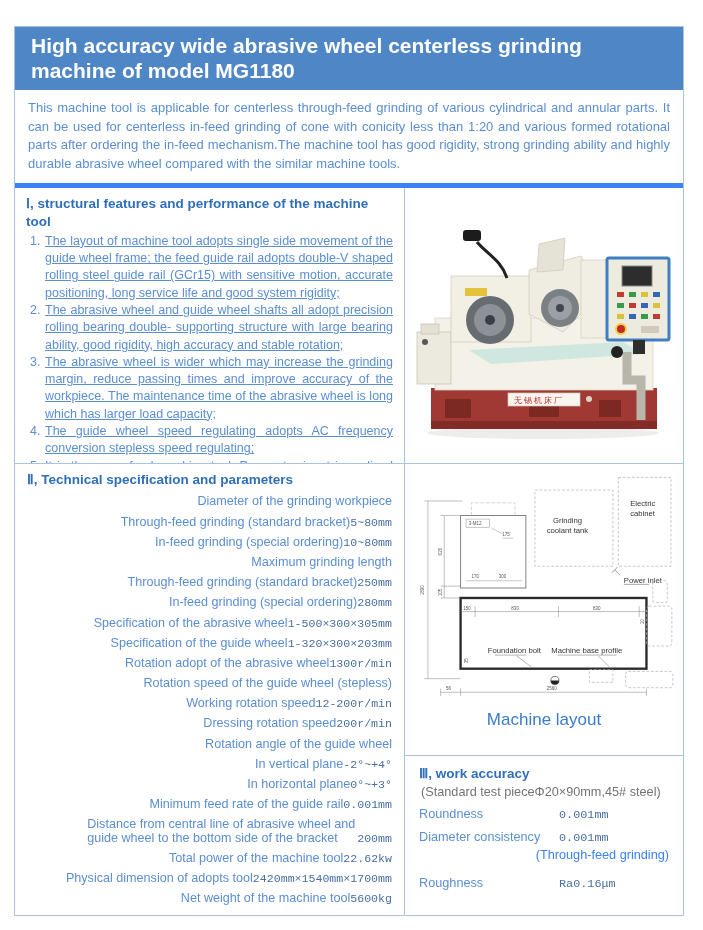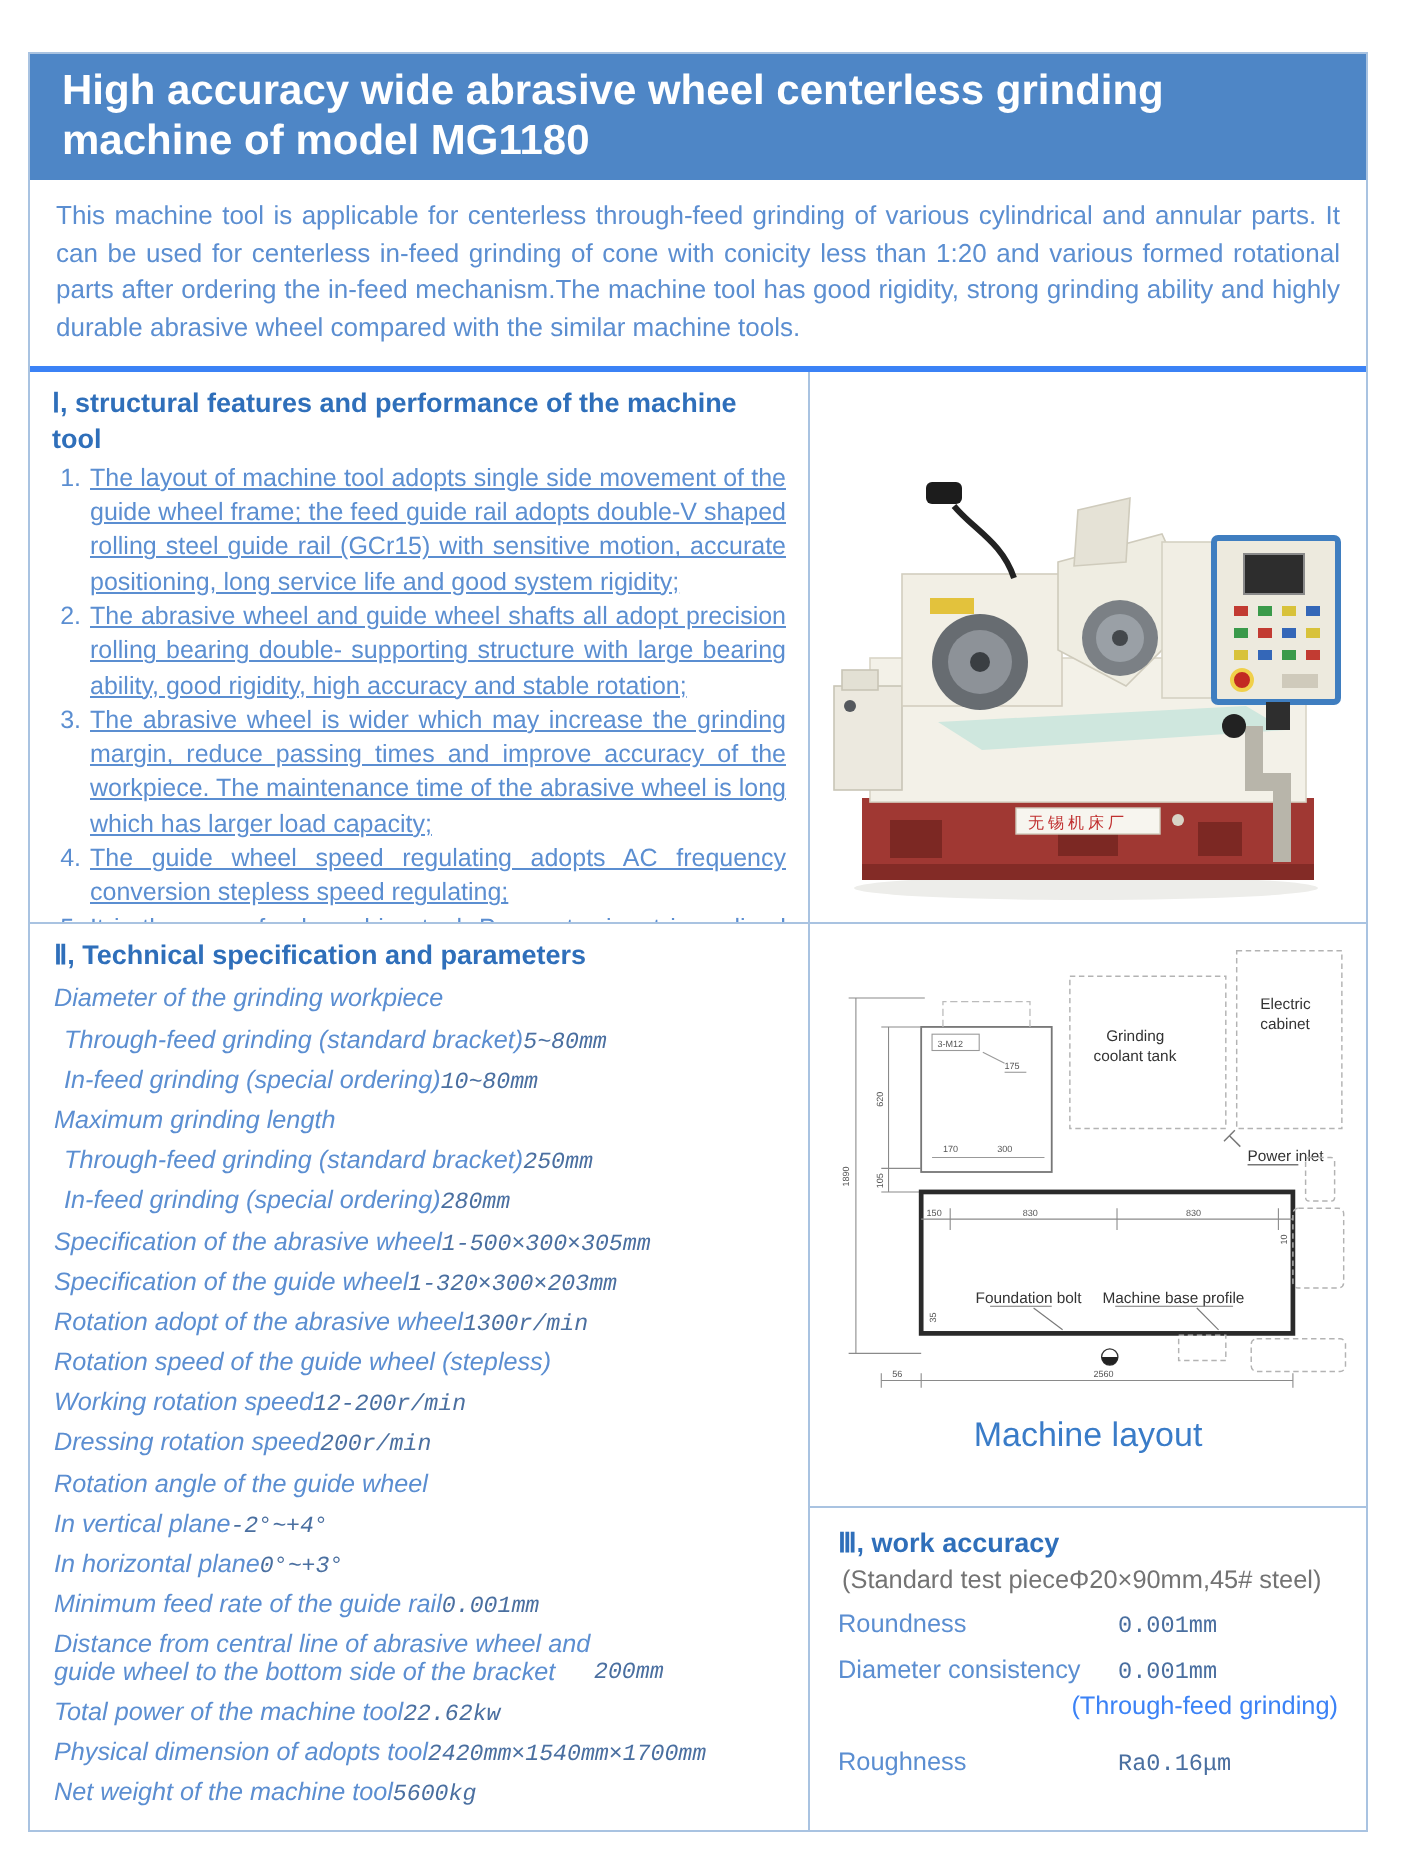--- a/index.html
+++ b/index.html
@@ -13,38 +13,38 @@
   }
 
   .banner {
     background: #4e86c6; color: #fff; padding: 6px 16px 7px;
     font-size: 21px; font-weight: bold; line-height: 25px; flex: 0 0 63px;
   }
 
   .intro {
     flex: 0 0 95px; padding: 9px 13px; color: #5b8ed1;
     font-size: 13px; line-height: 18.7px; text-align: justify;
-    border-bottom: 3px solid #3b82f6;
+    border-bottom: 5px solid #3b82f6;
   }
 
   .cols { display: flex; flex: 1; min-height: 0; }
   .col-left { width: 390px; border-right: 1px solid #a9c3e1; display: flex; flex-direction: column; }
   .col-right { flex: 1; display: flex; flex-direction: column; }
 
   .sec-heading { color: #2f6fba; font-size: 13.5px; font-weight: bold; line-height: 18px; }
 
   .sec1 { flex: 0 0 276px; border-bottom: 1px solid #a9c3e1; padding: 7px 11px 0 11px; overflow: hidden; }
   .sec1 ol { margin: 2px 0 0 0; padding-left: 18px; color: #5b8ed1; font-size: 12.5px; line-height: 17.3px; }
   .sec1 li { text-align: justify; padding-left: 1px; text-decoration: underline; }
 
-  .photo-box { flex: 0 0 276px; border-bottom: 1px solid #a9c3e1; display: flex; align-items: flex-end; justify-content: center; }
+  .photo-box { flex: 0 0 276px; border-bottom: 1px solid #a9c3e1; display: flex; align-items: center; justify-content: center; }
 
   .sec2 { flex: 1; padding: 7px 12px 0 12px; overflow: hidden; }
   .spec-rows { margin-top: 3px; }
-  .spec-row { display: flex; justify-content: flex-start; align-items: baseline; padding: 2.6px 0; font-style: italic; }
+  .spec-row { display: flex; justify-content: flex-end; align-items: baseline; padding: 2.6px 0; }
   .spec-label { color: #5b8ed1; font-size: 12.6px; line-height: 15px; }
   .spec-row.indent .spec-label { padding-left: 5px; }
   .spec-value { font-family: "Liberation Mono", monospace; font-size: 11.6px; color: #4a6fa0; white-space: nowrap; }
   .spec-row.twoline { align-items: flex-end; }
   .spec-row.twoline .spec-label { line-height: 14px; max-width: 270px; }
 
   .layout-box { flex: 0 0 292px; border-bottom: 1px solid #a9c3e1; display: flex; flex-direction: column; align-items: center; padding-top: 4px; }
   .layout-caption { color: #3a7cc8; font-size: 17px; margin-top: 2px; }
 
   .sec3 { flex: 1; padding: 9px 14px 0 14px; }

